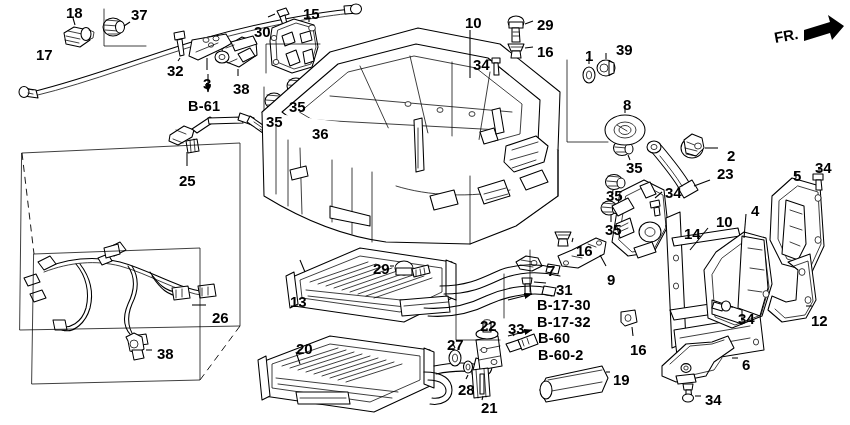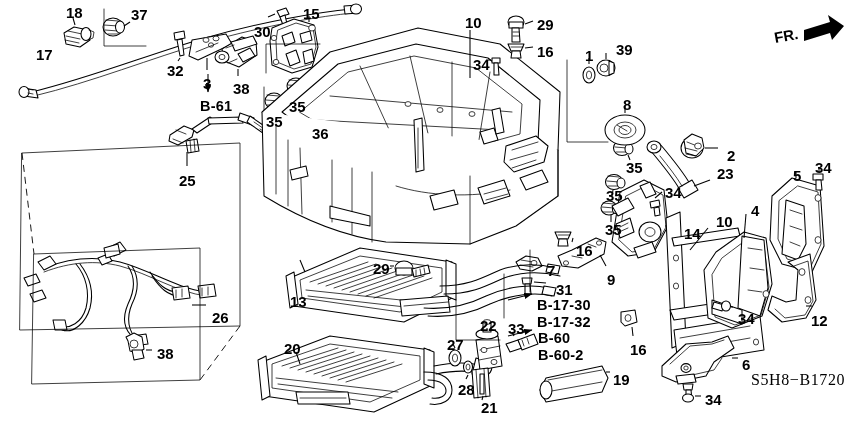--- a/index.html
+++ b/index.html
@@ -562,44 +562,43 @@
       <div class="cal" style="left: 684px; top: 226px;">14</div>
       <div class="cal" style="left: 605px; top: 222px;">35</div>
       <div class="cal" style="left: 290px; top: 250px; margin-top: 44px;">13</div>
       <div class="cal" style="left: 373px; top: 261px;">29</div>
       <div class="cal" style="left: 576px; top: 243px;">16</div>
       <div class="cal" style="left: 607px; top: 272px;">9</div>
       <div class="cal" style="left: 547px; top: 263px;">7</div>
       <div class="cal" style="left: 556px; top: 282px;">31</div>
       <div class="cal" style="left: 811px; top: 313px;">12</div>
       <div class="cal" style="left: 212px; top: 310px; text-align: right;">26</div>
-      <div class="cal" style="left: 284px; top: 341px;">20</div>
+      <div class="cal" style="left: 296px; top: 341px;">20</div>
       <div class="cal" style="left: 480px; top: 318px;">22</div>
       <div class="cal" style="left: 508px; top: 321px;">33</div>
       <div class="cal" style="left: 447px; top: 337px;">27</div>
       <div class="cal" style="left: 630px; top: 342px;">16</div>
       <div class="cal" style="left: 738px; top: 311px;">34</div>
       <div class="cal" style="left: 157px; top: 346px;">38</div>
       <div class="cal" style="left: 458px; top: 382px;">28</div>
       <div class="cal" style="left: 481px; top: 400px;">21</div>
       <div class="cal" style="left: 613px; top: 372px;">19</div>
       <div class="cal" style="left: 742px; top: 357px;">6</div>
       <div class="cal" style="left: 705px; top: 392px;">34</div>
     </div>
   <div id="ref-layer">
-      <div class="ref" style="left: 200px; top: 98px;">
+      <div class="ref" style="left: 188px; top: 98px;">
         <div>B-61</div>
       </div>
       <div class="ref" style="left: 537px; top: 297px;">
         <div>B-17-30</div>
         <div>B-17-32</div>
       </div>
       <div class="ref" style="left: 538px; top: 330px;">
         <div>B-60</div>
         <div>B-60-2</div>
       </div>
     </div>
 
-  <div class="code" id="code-label" style="left: 751px; top: 371px;">S5H8−B1720</div>
 
   <div class="fr" id="fr-label" style="left: 774px; top: 27px;">FR.</div>
 
 </div>
 
 </body></html>

